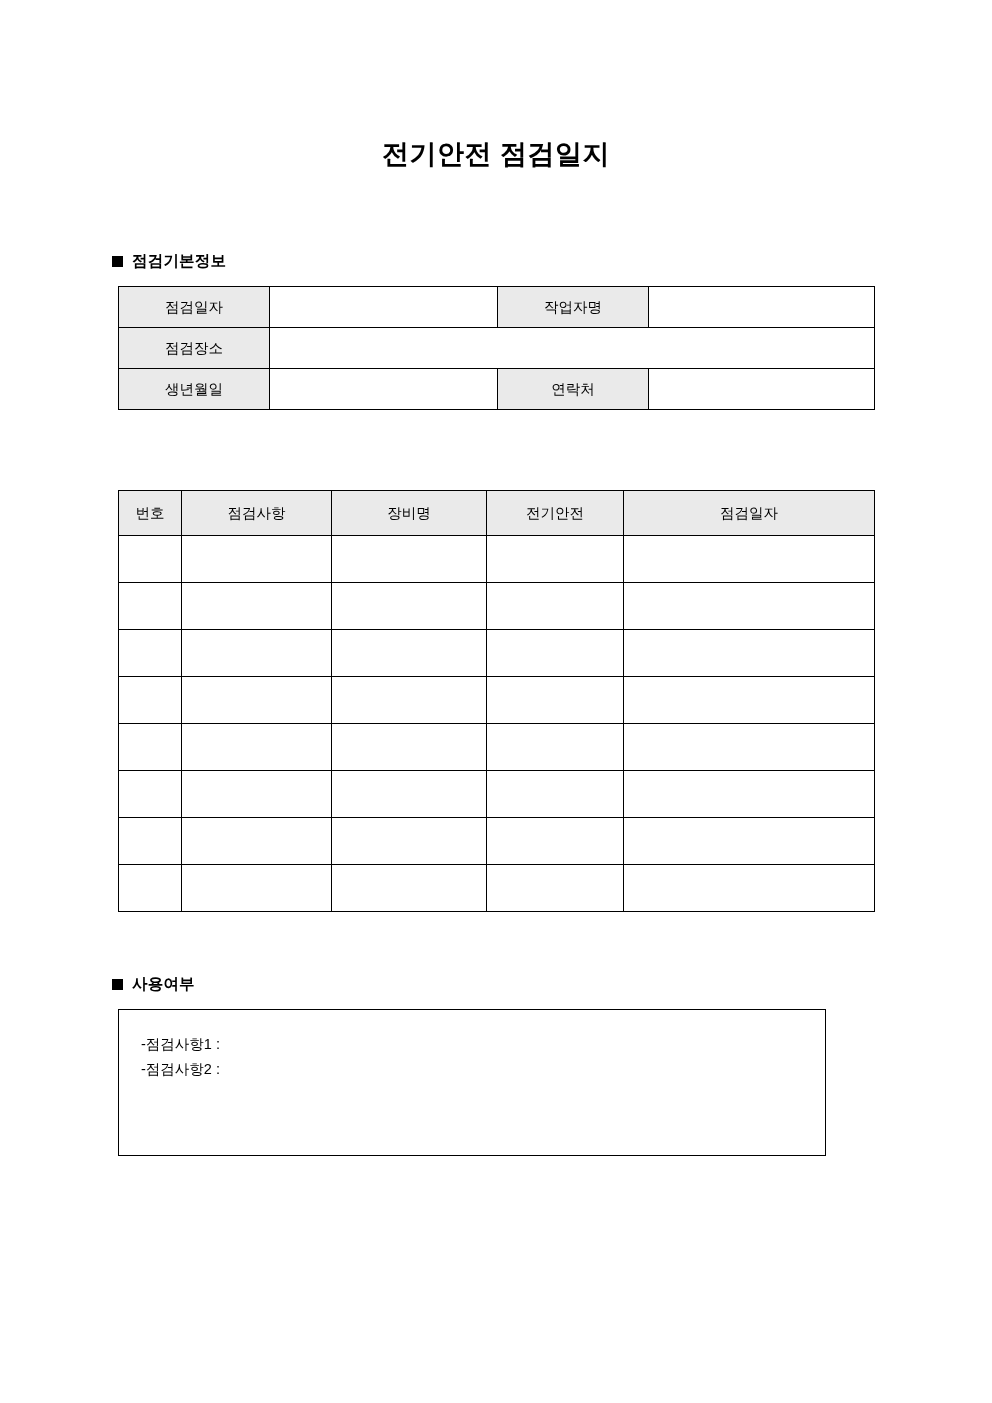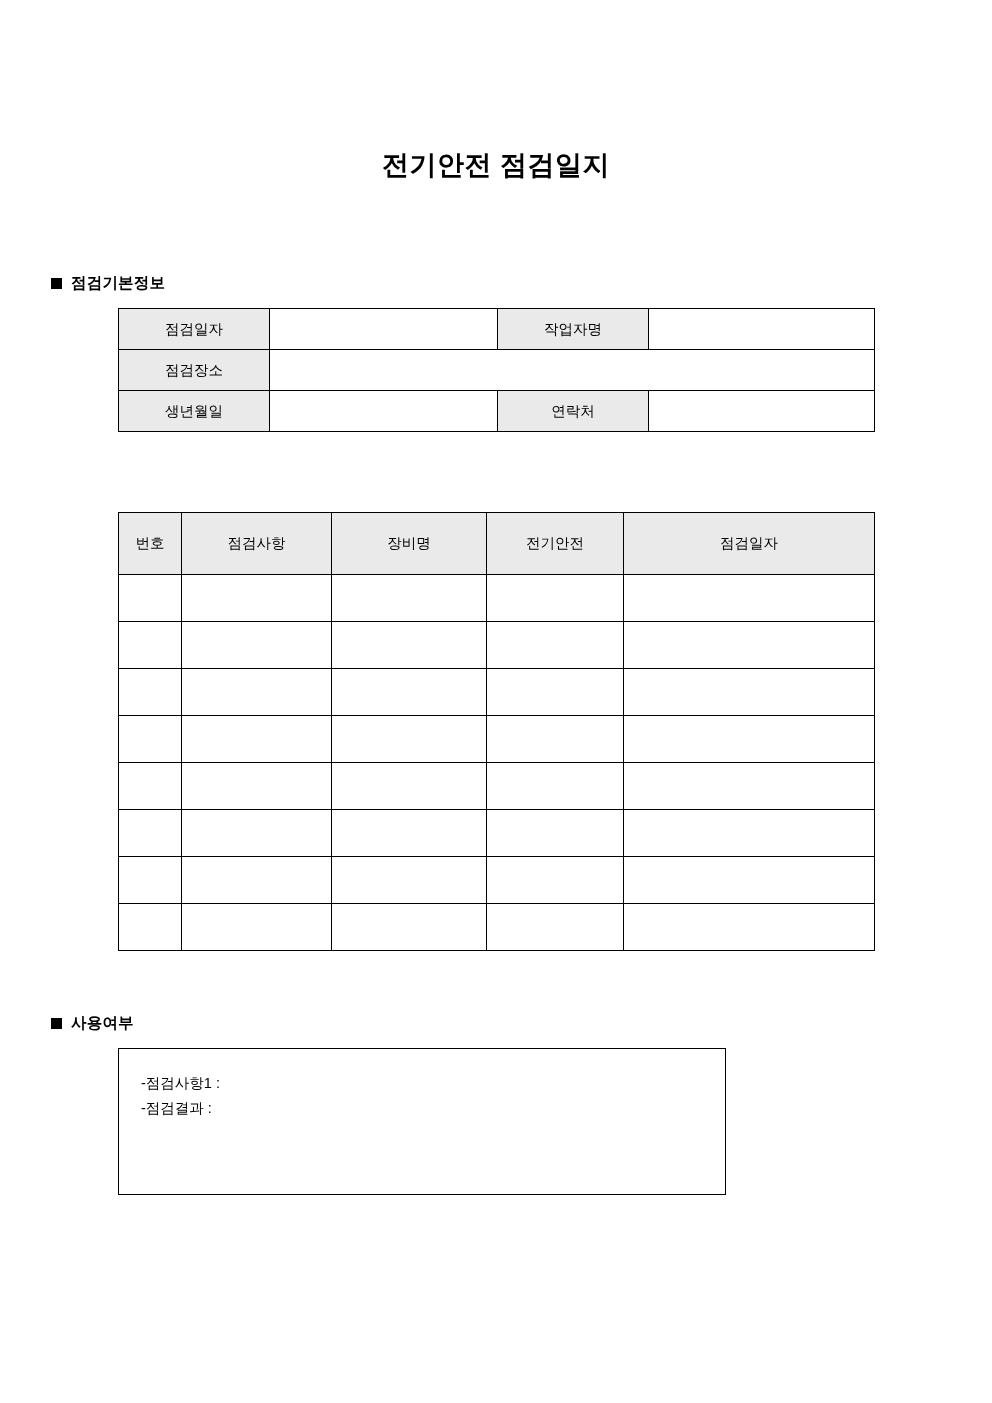--- a/index.html
+++ b/index.html
@@ -24,32 +24,32 @@
     padding: 0;
     position: relative;
   }
 
   
   .doc-title {
     text-align: center;
     font-size: 27px;
     font-weight: bold;
     letter-spacing: 0.5px;
-    margin: 16px;
+    margin: 5px;
     padding-top: 133px;
     line-height: 1.2;
     color: #000;
   }
 
   
   .section-heading {
     display: flex;
     align-items: center;
     gap: 9px;
-    padding-left: 51px;
+    padding-left: 112px;
     font-size: 15.5px;
     font-weight: bold;
     color: #000;
     letter-spacing: 0.2px;
   }
   .sq-marker {
     display: inline-block;
     width: 11px;
     height: 11px;
     background: #000;
@@ -81,31 +81,31 @@
   }
 
   
   #t-basic tr { height: 41px; }
   #t-basic .c-lbl1 { width: 151px; }
   #t-basic .c-val1 { width: 228px; }
   #t-basic .c-lbl2 { width: 151px; }
   #t-basic .c-val2 { width: 226px; }
 
   
-  #t-equip tr.head-row { height: 62px; }
+  #t-equip tr.head-row { height: 45px; }
   #t-equip tr.data-row { height: 47px; }
   #t-equip .c-no    { width: 63px; }
   #t-equip .c-name  { width: 150px; }
   #t-equip .c-eq    { width: 155px; }
   #t-equip .c-state { width: 137px; }
   #t-equip .c-use   { width: 251px; }
 
   
   .notes-box {
-    width: 608px;
+    width: 708px;
     height: 147px;
     border: 1px solid #000;
     margin-left: 118px;
     padding: 22px 0 0 22px;
     background: #fff;
   }
   .note-line {
     font-size: 14.5px;
     line-height: 25px;
     color: #000;
@@ -253,16 +253,16 @@
   <div class="section-heading">
     <span class="sq-marker"></span>
     <span>사용여부</span>
   </div>
 
   <div class="gap-head-to-tbl"></div>
 
   <div class="notes-box" id="notes-box">
 
   <div class="note-line">-점검사항1 :</div>
-      <div class="note-line">-점검결과 :</div>
+      <div class="note-line">-점검사항2 :</div>
     </div>
 
 </div>
 
 </body></html>

